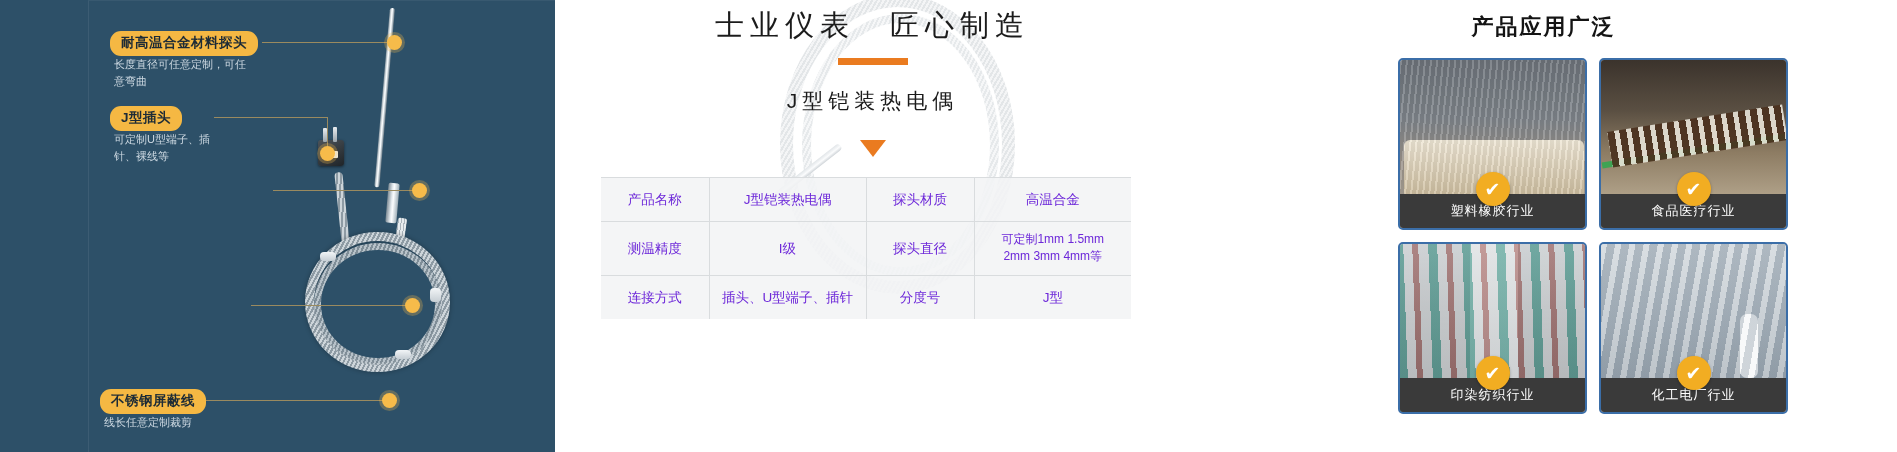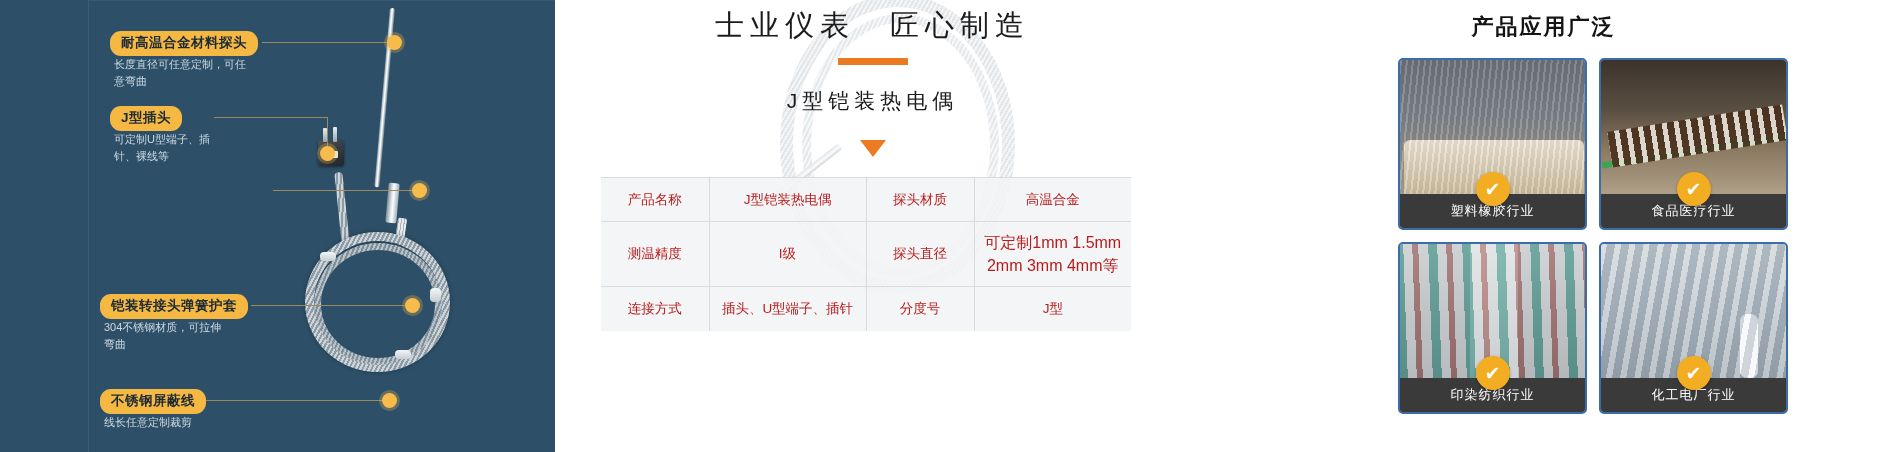--- a/index.html
+++ b/index.html
@@ -165,38 +165,38 @@
     position:absolute; left:205px; top:170px; width:90px; height:7px;
     background: linear-gradient(0deg,#cfd4d8,#fbfcfd 45%,#e1e5e8);
     transform: rotate(-38deg); border-radius:4px; pointer-events:none;
   }
 
   .spec-table {
     position:absolute; left:46px; top:177px;
     width: 530px;
     background: rgba(243,244,245,0.88);
     border-collapse: collapse;
-    font-size: 13.5px; color: #b91c1c;
+    font-size: 13.5px; color: #6d28d9;
   }
   .spec-table td {
     border-right: 1px solid #d9dcde;
     border-bottom: 1px solid #d9dcde;
     text-align:center;
     padding: 9px 4px;
     height: 44px;
     line-height: 1.45;
     white-space: pre-line;
     background: transparent;
   }
   .spec-table tr:first-child td { border-top: 1px solid #d9dcde; }
   .spec-table td:last-child { border-right: none; }
   .spec-table tr:last-child td { border-bottom: none; }
   .spec-table td.k { width: 108px; }
   .spec-table td.v { width: 157px; }
-  .spec-table td.small { font-size: 16px; }
+  .spec-table td.small { font-size: 12px; }
   .table-pad {
     position:absolute; left:46px; top:177px; width:530px; height:183px;
     background: rgba(243,244,245,0.82); z-index:-1;
   }
 
   
   .right-panel {
     position: relative; width: 707px; height: 452px; background:#fff;
     flex: 0 0 707px; overflow:hidden;
   }
@@ -298,25 +298,20 @@
 意弯曲</div>
     </div>
 
     <div class="callout" style="left:110px;top:106px;">
       <div class="chip">J型插头</div>
       <div class="desc">可定制U型端子、插
 针、裸线等</div>
     </div>
 
 
-    <div class="callout" style="left:100px;top:294px;">
-      <div class="chip">铠装转接头弹簧护套</div>
-      <div class="desc">304不锈钢材质，可拉伸
-弯曲</div>
-    </div>
 
     <div class="callout" style="left:100px;top:389px;">
       <div class="chip">不锈钢屏蔽线</div>
       <div class="desc">线长任意定制裁剪</div>
     </div>
   </div>
 
   <div class="mid-panel">
     <div class="mid-coil"></div>
     <div class="mid-coil2"></div>

